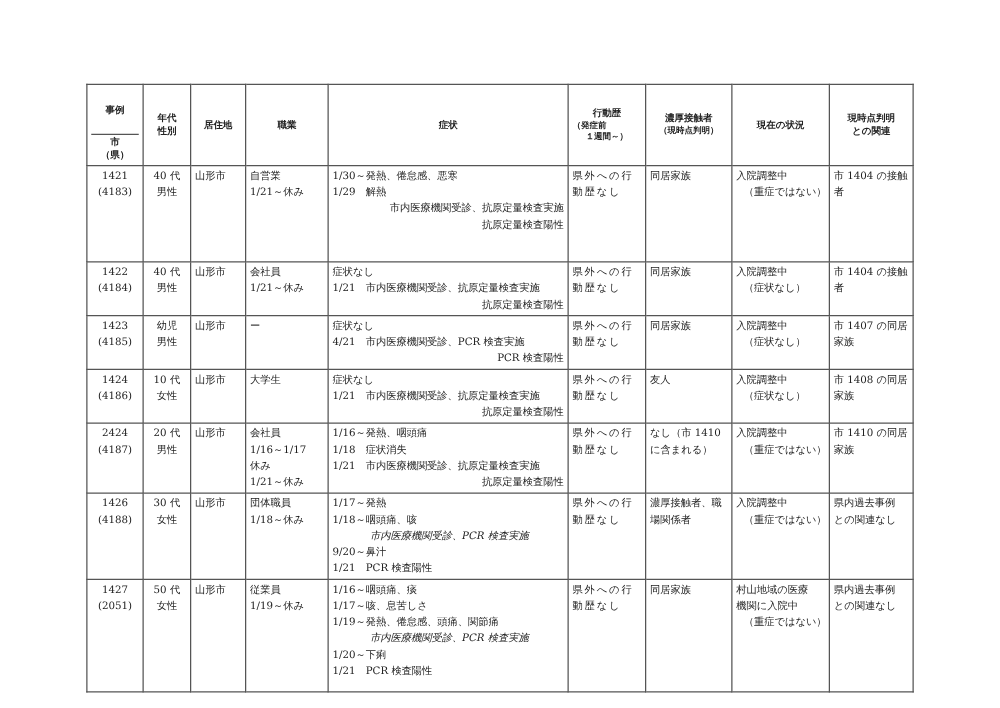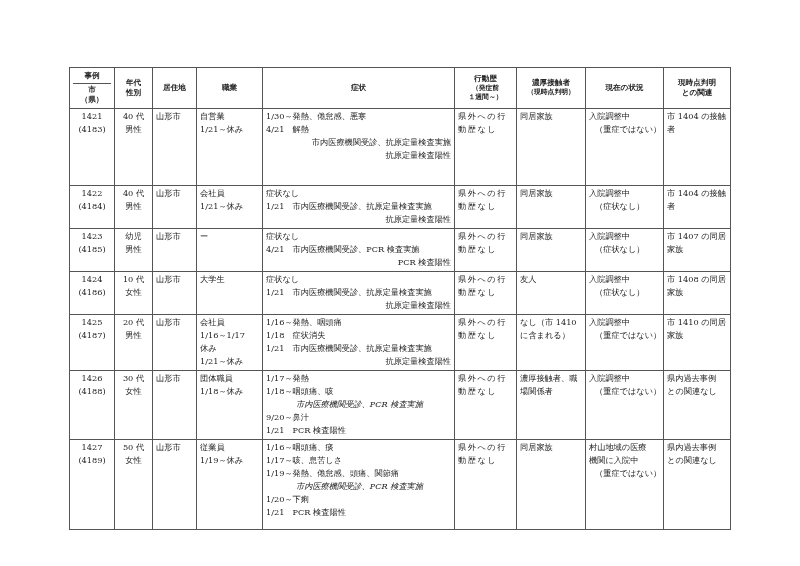--- a/index.html
+++ b/index.html
@@ -4,21 +4,21 @@
 <style>
   html, body { margin: 0; padding: 0; background: #ffffff; }
   body { width: 800px; height: 566px; position: relative; overflow: hidden;
          font-family: "DejaVu Serif", "Liberation Serif", serif; color: #222; }
   table.cases { position: absolute; left: 69px; top: 67px; width: 661px;
                 border-collapse: collapse; table-layout: fixed; font-size: 8.2px; line-height: 13px; }
   table.cases td, table.cases th { border: 1px solid #555; vertical-align: top; padding: 1px 3px 2px 3px; }
   table.cases th { font-family: "DejaVu Sans", "Liberation Sans", sans-serif; font-weight: bold;
                    font-size: 7.6px; line-height: 10px; text-align: center; vertical-align: middle; }
   th.id-head { padding: 0; }
-  .id-top { border-bottom: 1px solid #555; padding: 2px 0; }
+  .id-top { border-bottom: 1px solid #555; padding: 14px 0; }
   .id-bot { padding: 1px 0; }
   .small { font-size: 6.8px; line-height: 9px; font-weight: bold; }
   td.c { text-align: center; }
   .line { display: block; white-space: nowrap; }
   .indent { padding-left: 26px; text-align: right; }
   .indent2 { padding-left: 30px; font-style: italic; }
   .hdr-row { height: 39px; }
 </style>
 </head>
 <body>
@@ -46,21 +46,21 @@
       </th>
       <th>
         <span class="line">年代</span>
         <span class="line">性別</span>
       </th>
       <th>居住地</th>
       <th>職業</th>
       <th>症状</th>
       <th>
         <span class="line">行動歴</span>
-        <span class="line small" style="text-align:center">（発症前</span>
+        <span class="line small" style="text-align:left">（発症前</span>
         <span class="line small">１週間～）</span>
       </th>
       <th>
         <span class="line">濃厚接触者</span>
         <span class="line small">（現時点判明）</span>
       </th>
       <th>現在の状況</th>
       <th>
         <span class="line">現時点判明</span>
         <span class="line">との関連</span>
@@ -77,21 +77,21 @@
        <span class="line">40 代</span>
        <span class="line">男性</span>
         </td>
      <td>山形市</td>
      <td>
           <span class="line">自営業</span>
           <span class="line">1/21～休み</span>
         </td>
      <td>
           <span class="line">1/30～発熱、倦怠感、悪寒</span>
-          <span class="line">4/21　解熱</span>
+          <span class="line">1/29　解熱</span>
           <span class="line indent">市内医療機関受診、抗原定量検査実施</span>
           <span class="line indent">抗原定量検査陽性</span>
         </td>
      <td style="letter-spacing:1.5px">
           <span class="line">県外への行</span>
           <span class="line">動歴なし</span>
         </td>
      <td>
           <span class="line">同居家族</span>
         </td>
@@ -202,21 +202,21 @@
           <span class="line" style="">入院調整中</span>
           <span class="line" style="padding-left:6px">（症状なし）</span>
         </td>
      <td>
           <span class="line">市 1408 の同居</span>
           <span class="line">家族</span>
         </td>
       </tr>
       <tr style="height: 54px;">
         <td class="c">
-       <span class="line">1425</span>
+       <span class="line">2424</span>
        <span class="line">(4187)</span>
         </td>
      <td class="c">
        <span class="line">20 代</span>
        <span class="line">男性</span>
         </td>
      <td>山形市</td>
      <td>
           <span class="line">会社員</span>
           <span class="line">1/16～1/17</span>
@@ -280,21 +280,21 @@
           <span class="line" style="padding-left:6px">（重症ではない）</span>
         </td>
      <td>
           <span class="line">県内過去事例</span>
           <span class="line">との関連なし</span>
         </td>
       </tr>
       <tr style="height: 90px;">
         <td class="c">
        <span class="line">1427</span>
-       <span class="line">(4189)</span>
+       <span class="line">(2051)</span>
         </td>
      <td class="c">
        <span class="line">50 代</span>
        <span class="line">女性</span>
         </td>
      <td>山形市</td>
      <td>
           <span class="line">従業員</span>
           <span class="line">1/19～休み</span>
         </td>

